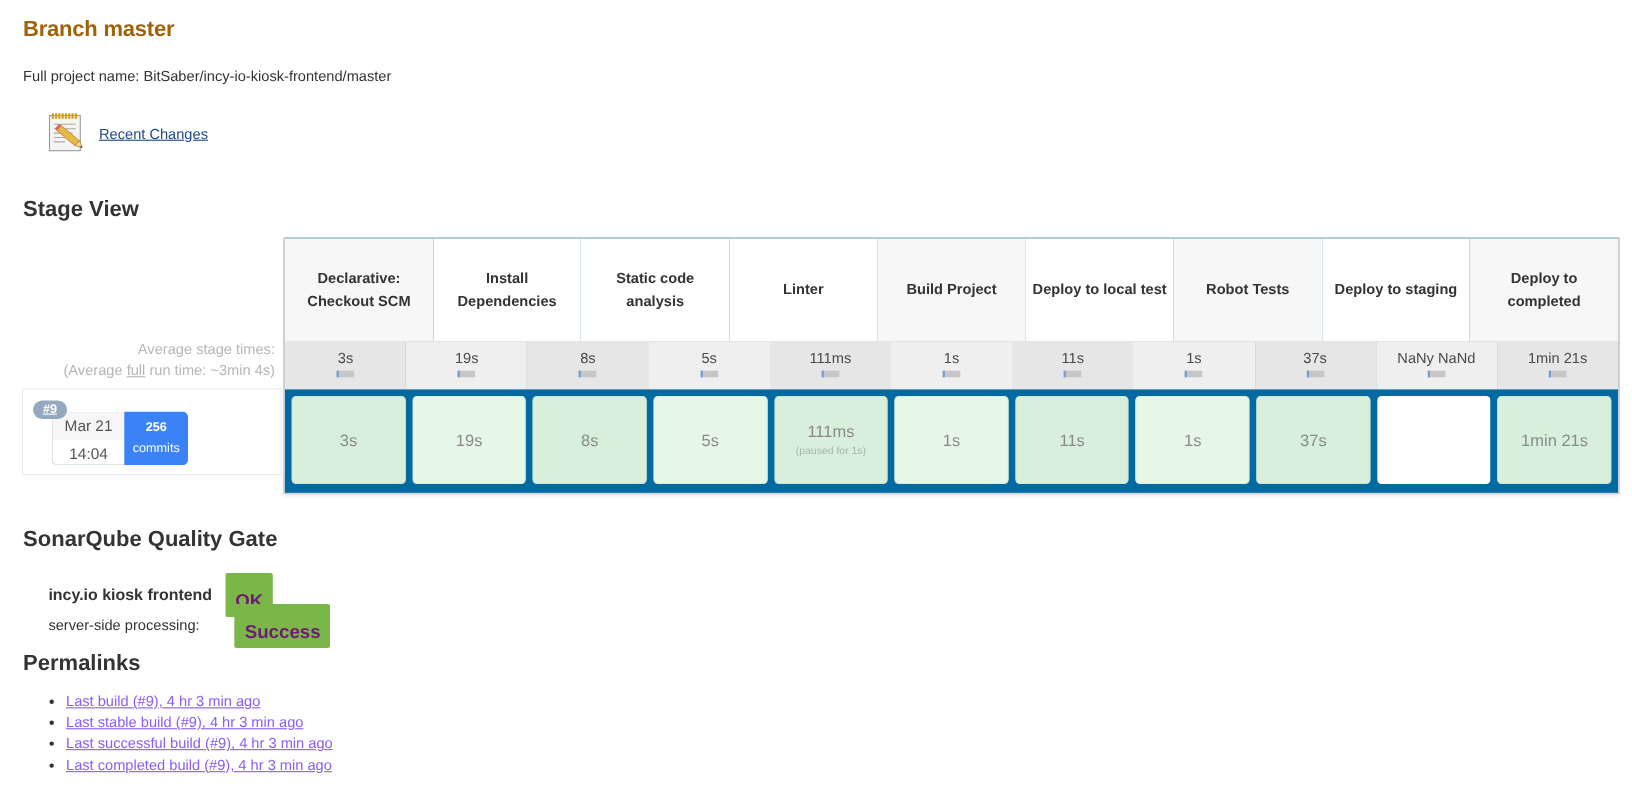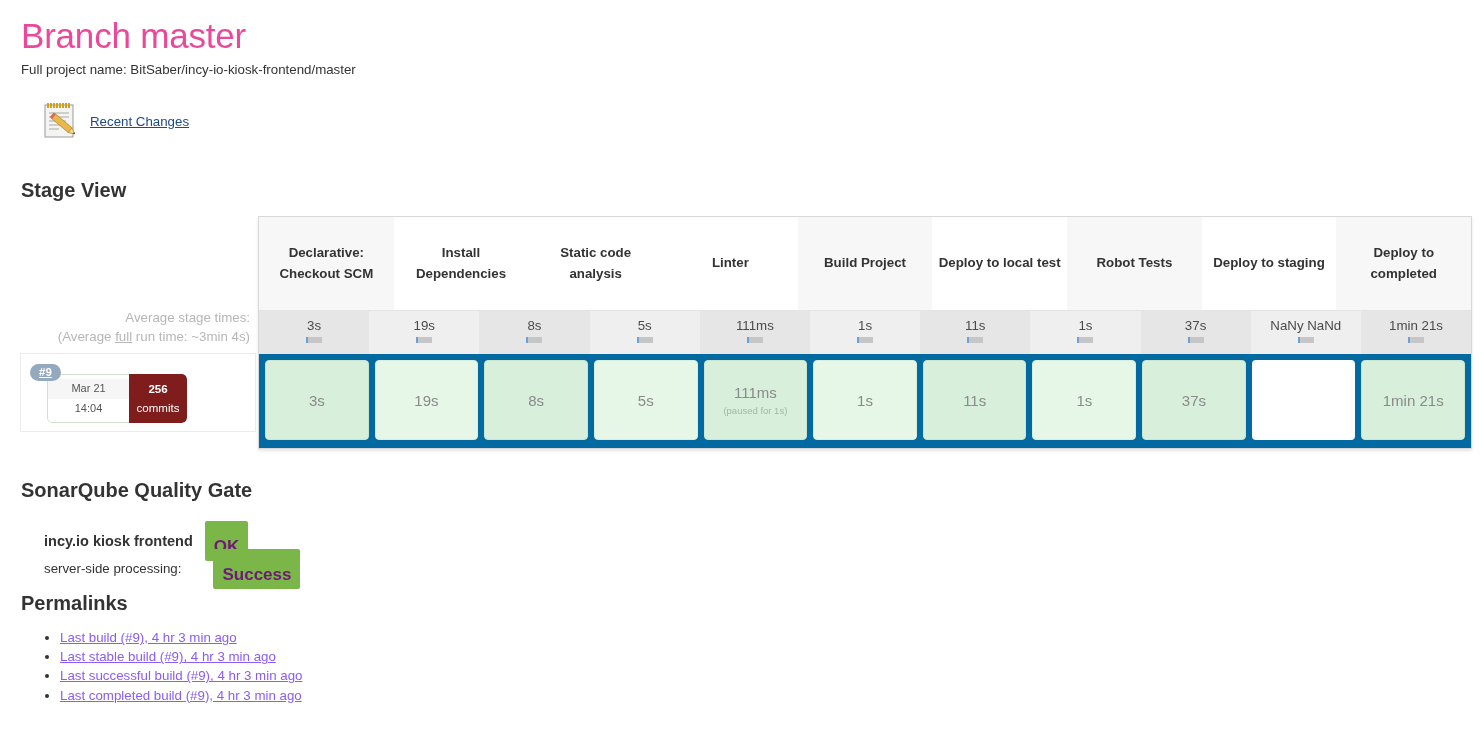--- a/index.html
+++ b/index.html
@@ -15,23 +15,23 @@
     height: 736px;
     overflow: hidden;
     background: #fff;
   }
 
   
   .page-title {
     position: absolute;
     left: 21px;
     top: 16px;
-    font-size: 35px;
-    font-weight: normal;
-    color: #ec4899;
+    font-size: 20px;
+    font-weight: bold;
+    color: #a16207;
     letter-spacing: -0.2px;
   }
   .full-name {
     position: absolute;
     left: 21px;
     top: 62px;
     font-size: 13.3px;
     color: #333;
   }
 
@@ -200,39 +200,39 @@
     position: absolute;
     left: 26px;
     top: 20px;
     display: flex;
     height: 49px;
     border-radius: 5px;
     overflow: hidden;
     z-index: 2;
   }
   .build-date {
-    width: 82px;
+    width: 66px;
     background: #ffffff;
     border: 1px solid #cfe0d2;
     border-right: none;
     border-radius: 5px 0 0 5px;
     box-sizing: border-box;
     display: flex;
     flex-direction: column;
-    justify-content: center;
-    align-items: center;
-    font-size: 11px;
+    justify-content: flex-start;
+    align-items: center;
+    font-size: 14px;
     color: #555;
     line-height: 1.75;
   }
   .build-date .d1 { background: #f6f6f6; width: 100%; text-align: center; }
   .build-date .d2 { width: 100%; text-align: center; }
   .build-commits {
     width: 58px;
-    background: #7f1d1d;
+    background: #3b82f6;
     color: #ffffff;
     border-radius: 0 5px 5px 0;
     display: flex;
     flex-direction: column;
     justify-content: center;
     align-items: center;
     font-size: 11.5px;
     line-height: 1.6;
   }
   .build-commits .num { font-weight: bold; }

